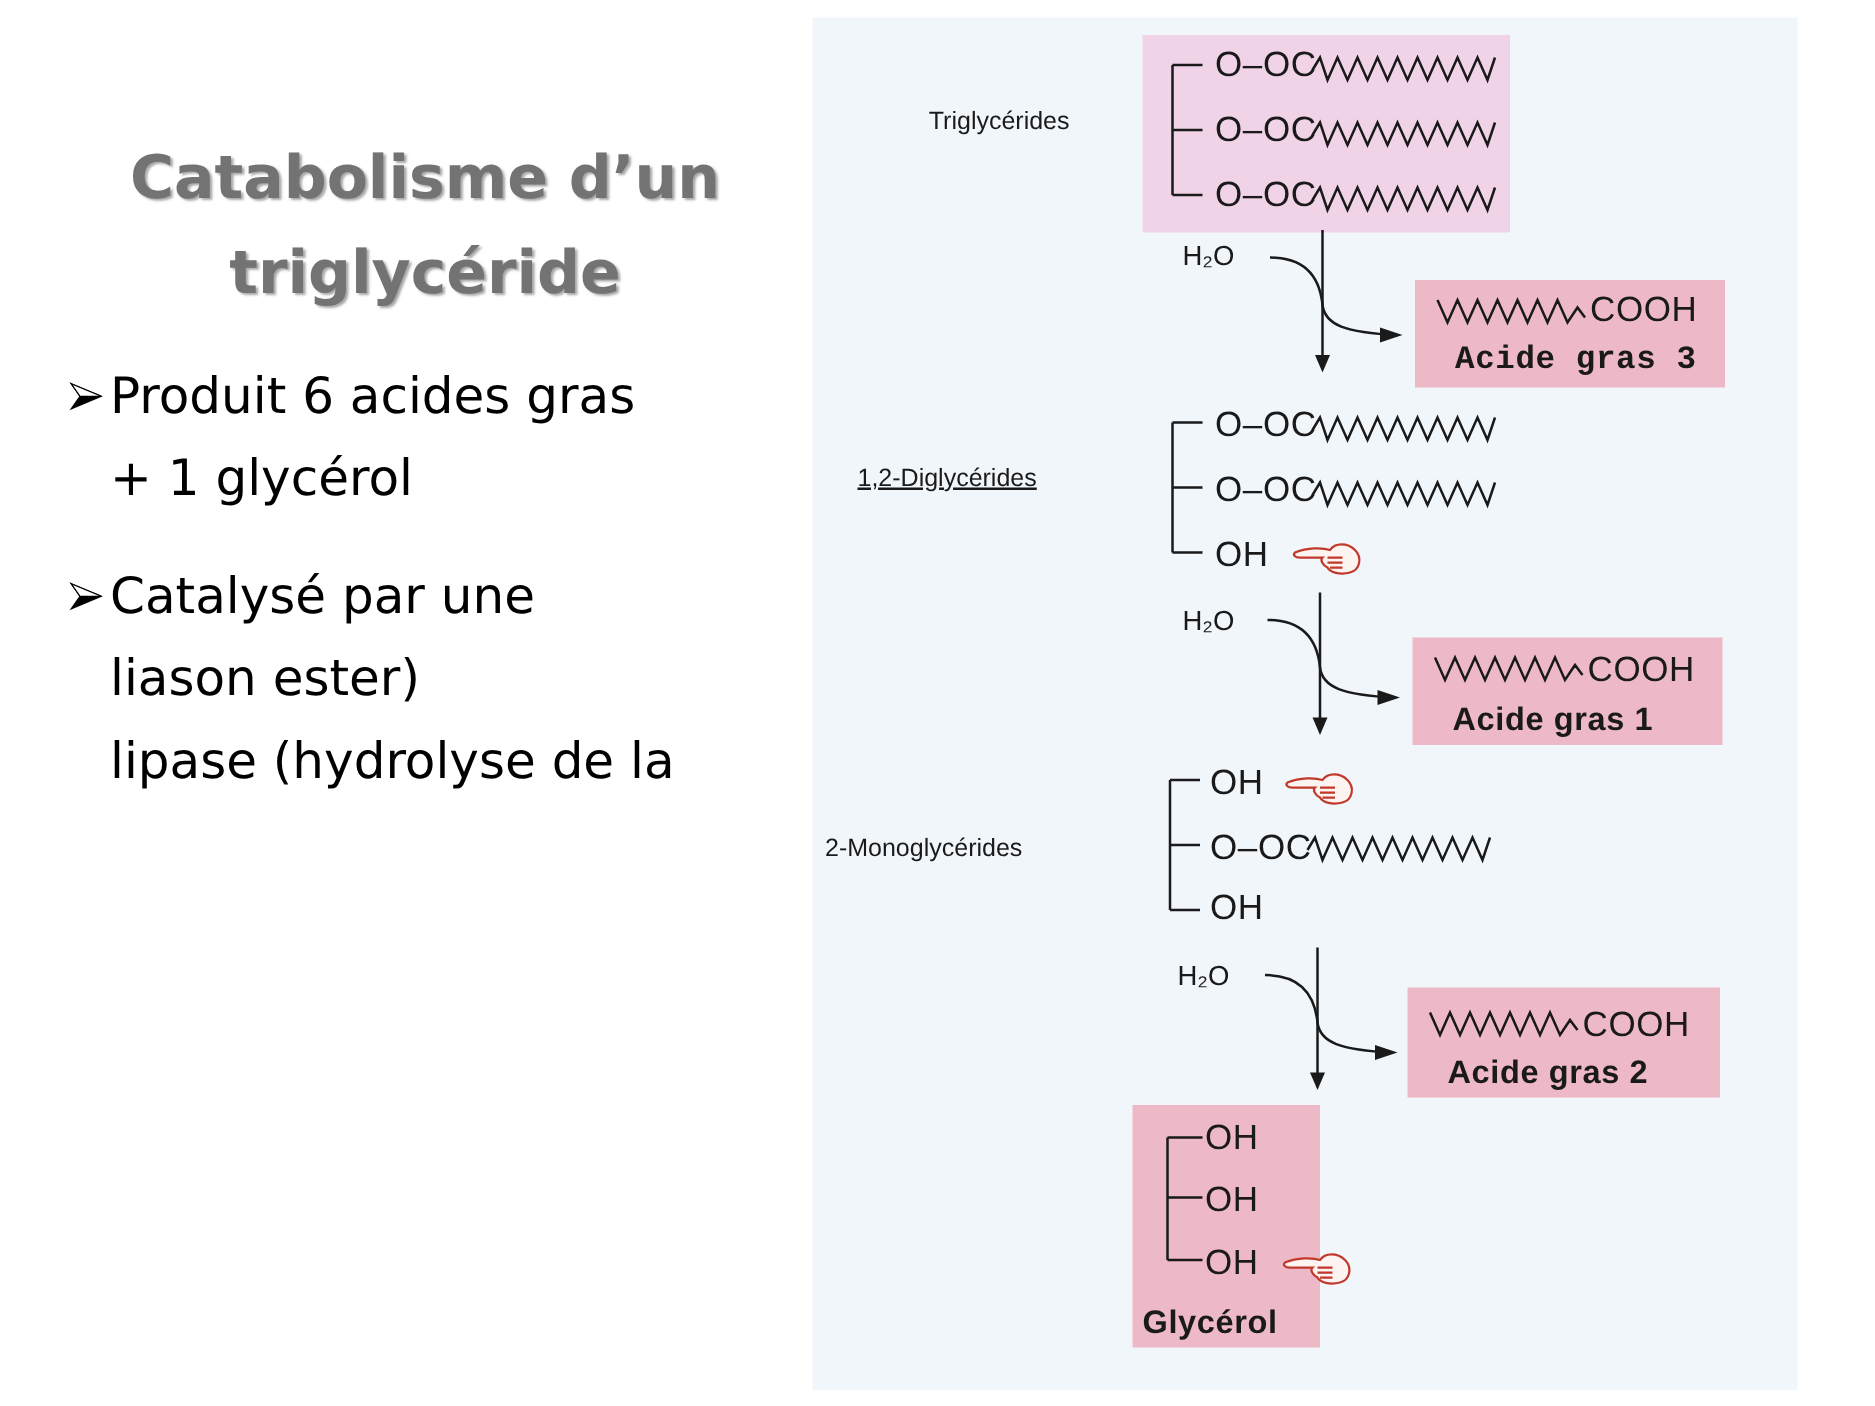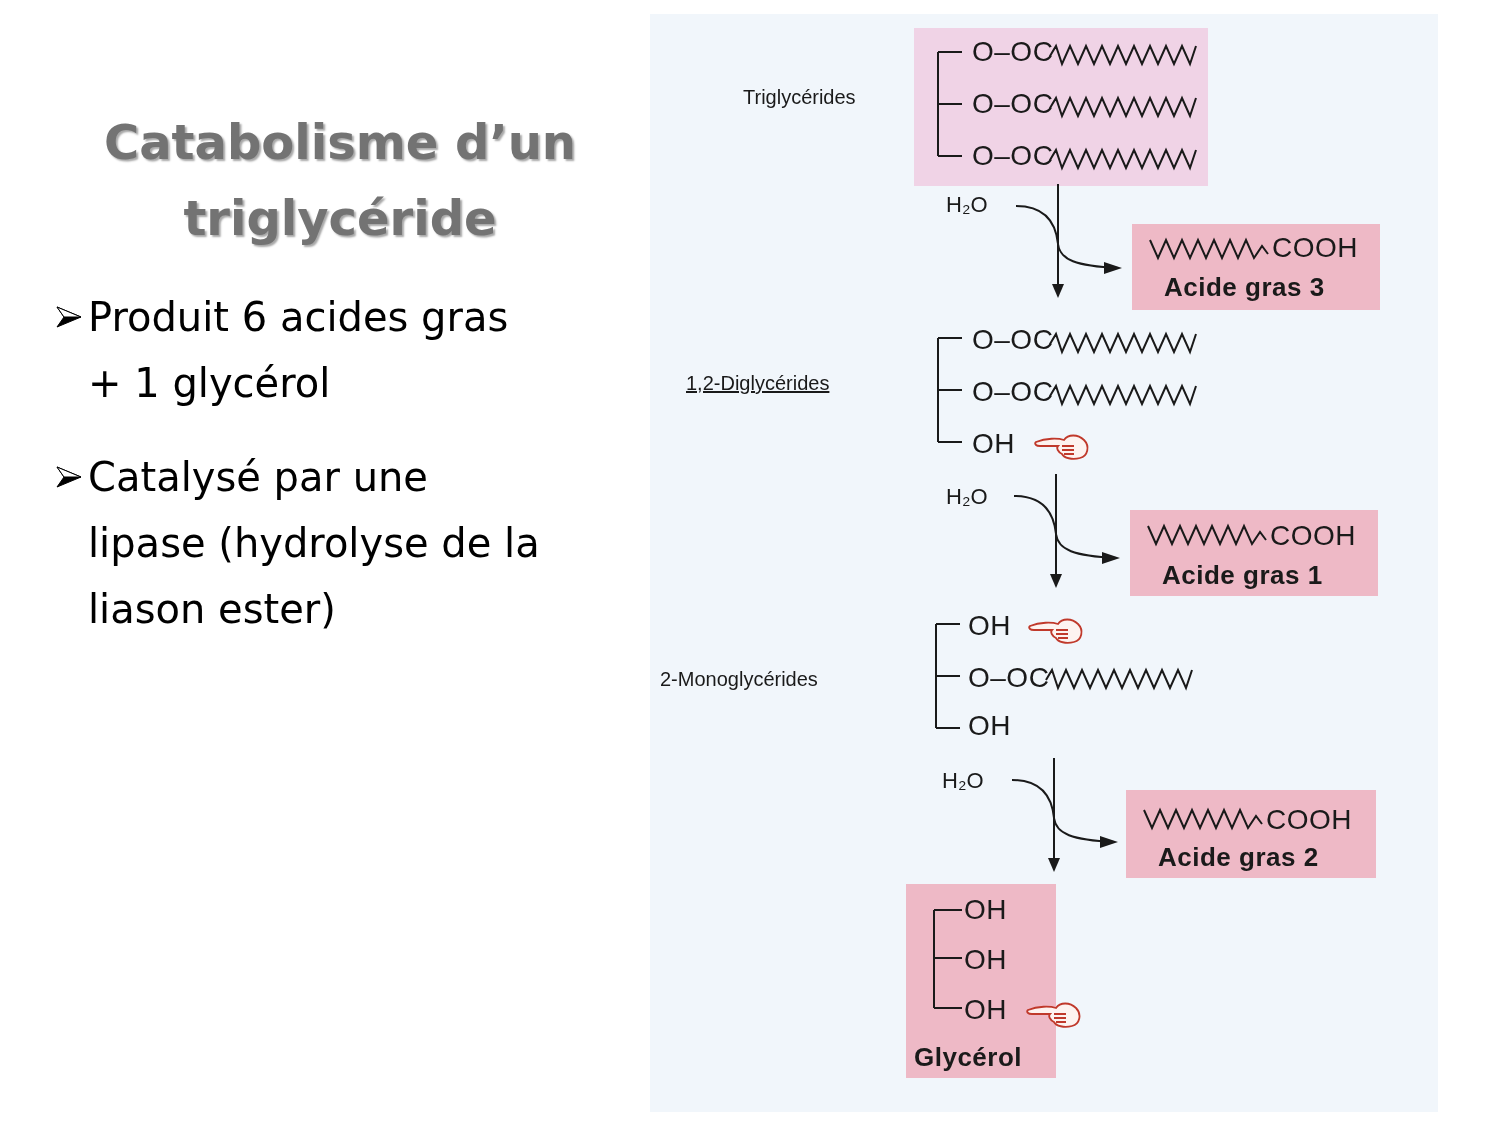--- a/index.html
+++ b/index.html
@@ -35,22 +35,22 @@
       </svg>
     <span class="line">Produit 6 acides gras</span>
     <span class="line">+ 1 glycérol</span>
   </div>
   <div class="bullet">
     <svg class="arrow" viewBox="0 0 26 22" width="26" height="22">
         <path d="M1 1 L25 11 L1 21 L8 11 Z" fill="#000" stroke="#000" stroke-width="1"></path>
         <path d="M1 1 L25 11 L8 11 Z" fill="#fff" stroke="#000" stroke-width="1"></path>
       </svg>
     <span class="line">Catalysé par une</span>
+    <span class="line">liason ester)</span>
     <span class="line">lipase (hydrolyse de la</span>
-    <span class="line">liason ester)</span>
   </div>
 </div>
 
 <div class="figure">
  <div class="fig-inner">
 
   <div class="pinkbox" style="left:264px;top:14px;width:294px;height:158px;"></div>
   <div class="label" style="left:93px;top:72px;">Triglycérides</div>
   <svg style="left:286px;top:36px;" width="40" height="112">
         <path d="M2 2 V106 M2 2 H26 M2 54 H26 M2 106 H26" stroke="#1a1a1a" stroke-width="2" fill="none"></path>
@@ -69,21 +69,21 @@
     <path d="M48 0 V104" stroke="#1a1a1a" stroke-width="2" fill="none"></path>
     <path d="M42 100 L48 114 L54 100 Z" fill="#1a1a1a"></path>
     <path d="M6 22 C36 22 46 40 48 60 C50 76 66 82 108 84" stroke="#1a1a1a" stroke-width="2" fill="none"></path>
     <path d="M94 78 L112 84 L94 90 Z" fill="#1a1a1a"></path>
   </svg>
   <div class="pinkbox2" style="left:482px;top:210px;width:248px;height:86px;"></div>
   <svg style="left:500px;top:222px;" width="120" height="24">
         <path d="M0 4 L8 22 L16 4 L24 22 L32 4 L40 22 L48 4 L56 22 L64 4 L72 22 L80 4 L88 22 L96 4 L104 22 L112 10 L118 18" stroke="#1a1a1a" stroke-width="2" fill="none"></path>
       </svg>
   <div class="chem" style="left:622px;top:218px;">COOH</div>
-  <div class="chem bold" style="left:514px;top:258px;">Acide gras 3</div>
+  <div class="chem bold" style="left:514px;top:258px;font-family:Liberation Mono, monospace;">Acide gras 3</div>
 
   <div class="label" style="left:36px;top:358px;text-decoration:underline;">1,2-Diglycérides</div>
   <svg style="left:286px;top:322px;" width="40" height="112">
         <path d="M2 2 V106 M2 2 H26 M2 54 H26 M2 106 H26" stroke="#1a1a1a" stroke-width="2" fill="none"></path>
       </svg>
   <div class="chem" style="left:322px;top:310px;">O–OC</div>
   <div class="chem" style="left:322px;top:362px;">O–OC</div>
   <div class="chem" style="left:322px;top:414px;">OH</div>
   <svg style="left:400px;top:314px;" width="150" height="80">
     <path d="M0 16 L6 6 L12 24 L20 6 L28 24 L36 6 L44 24 L52 6 L60 24 L68 6 L76 24 L84 6 L92 24 L100 6 L108 24 L116 6 L124 24 L132 6 L140 24 L146 6" stroke="#1a1a1a" stroke-width="2" fill="none"></path>

